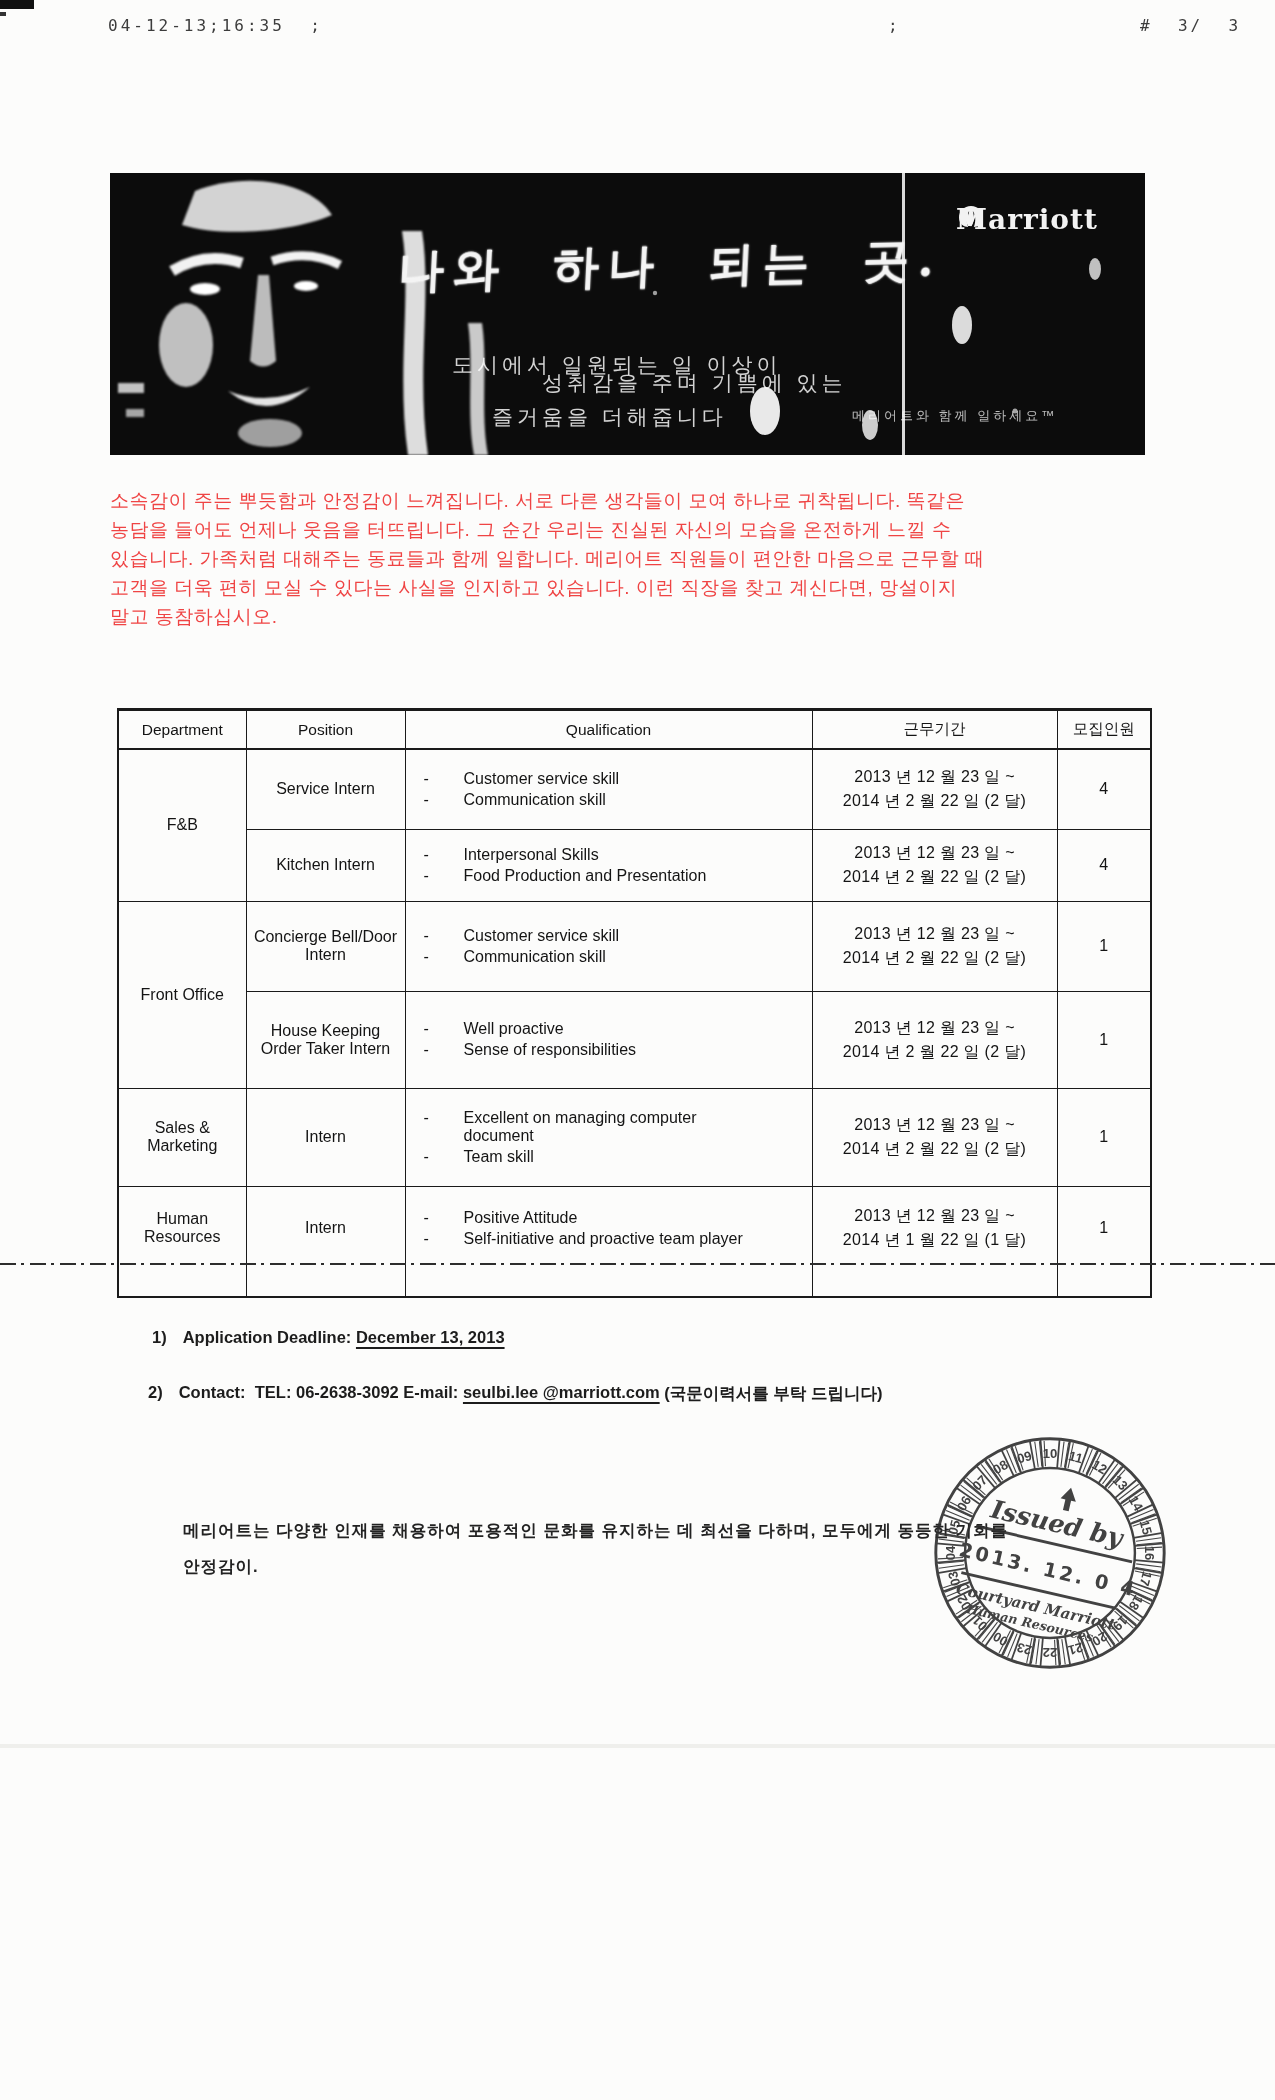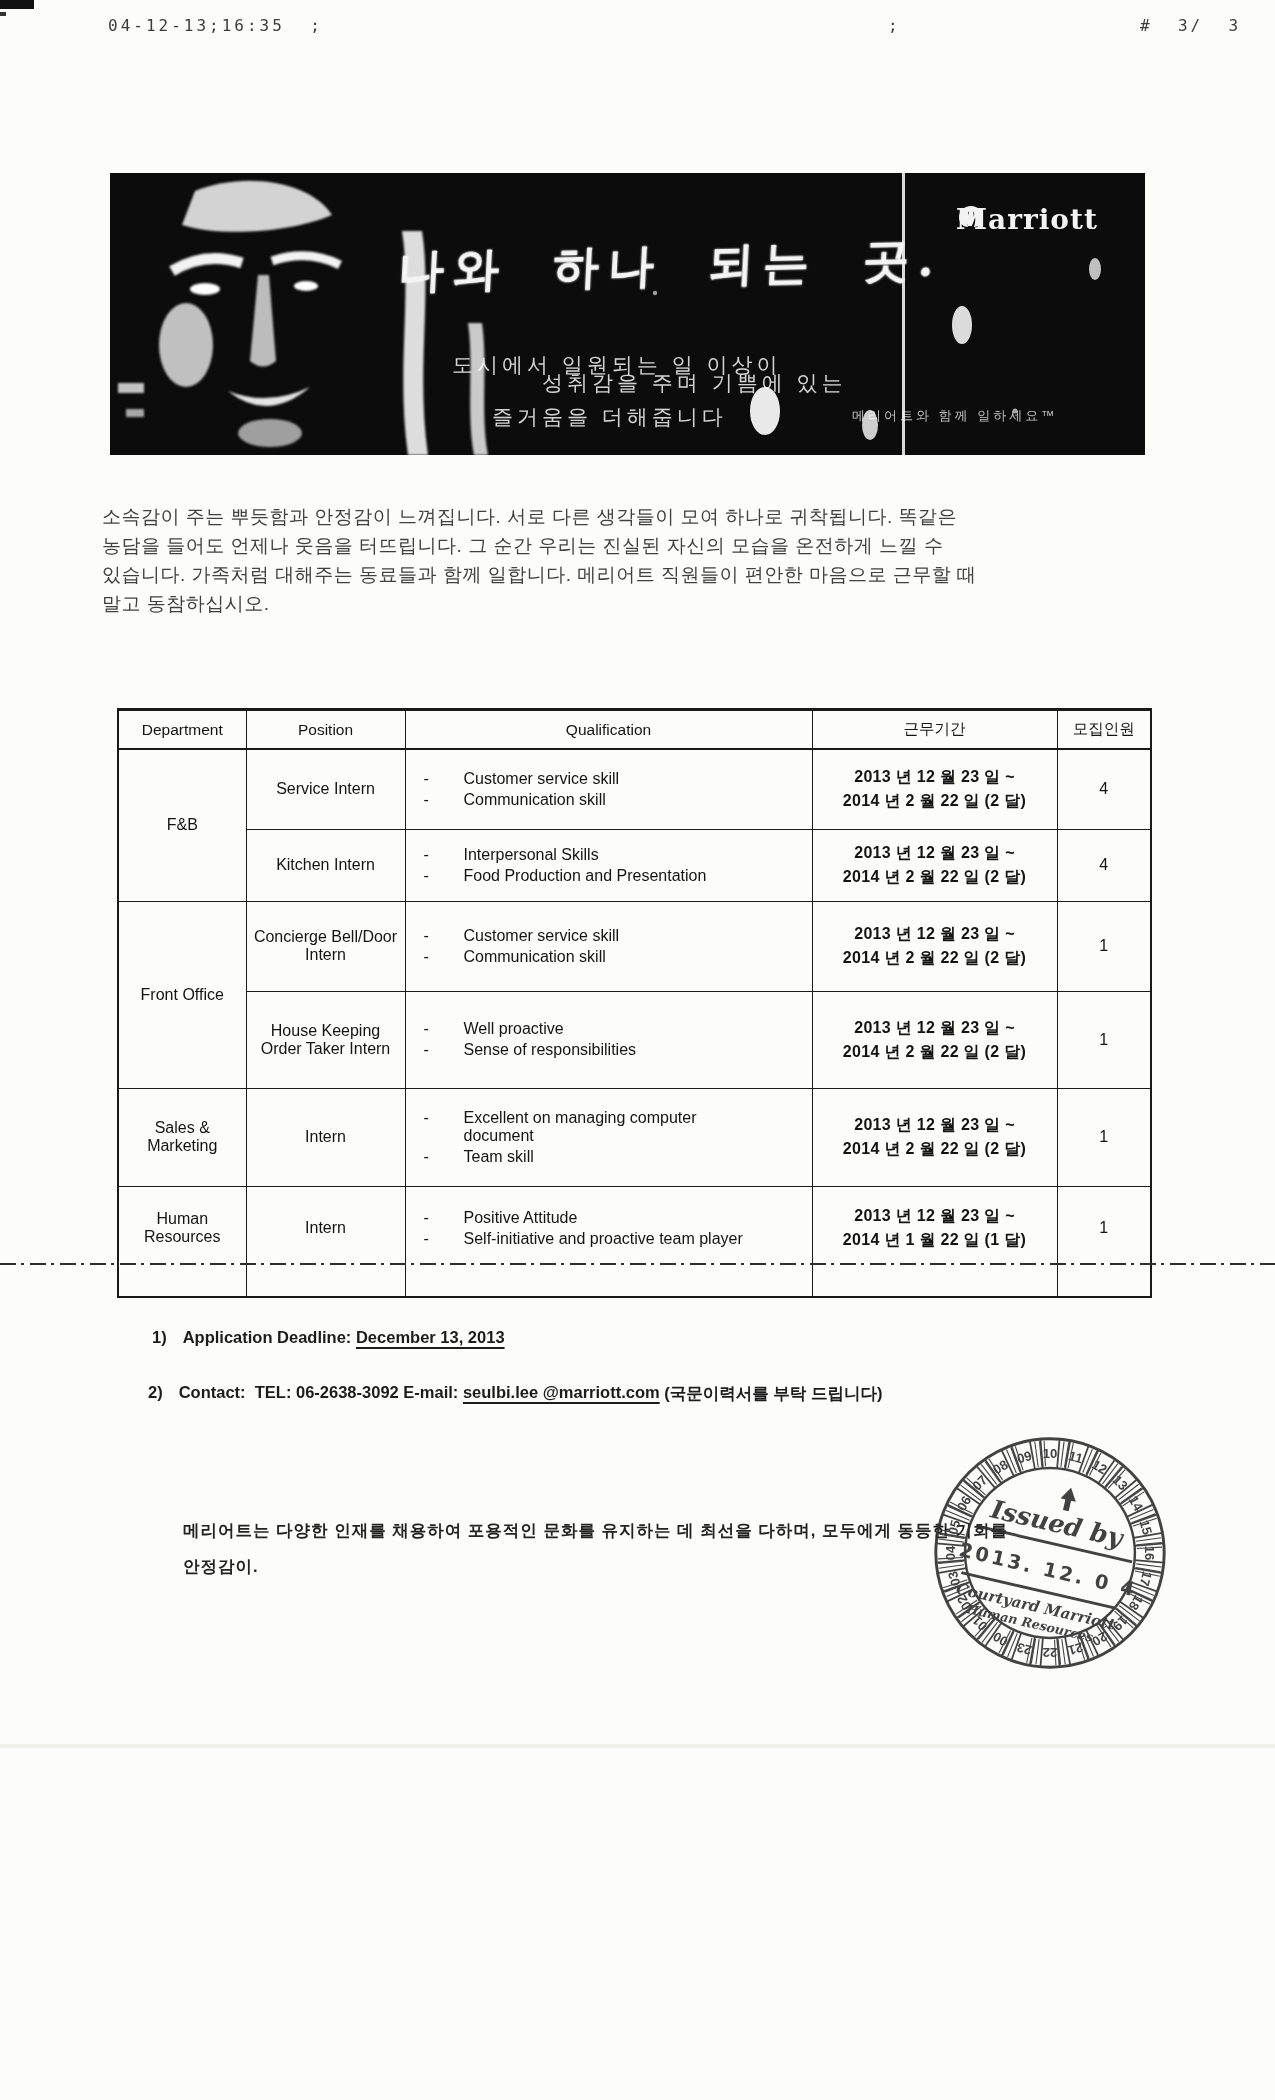--- a/index.html
+++ b/index.html
@@ -36,43 +36,43 @@
   .sub1{left:342px;top:178px;}
   .sub2{left:432px;top:196px;}
   .sub3{left:382px;top:230px;}
   .banner-tagline{position:absolute;left:742px;top:234px;font-size:13px;
     color:rgba(255,255,255,.72);letter-spacing:3px;filter:blur(.3px);white-space:nowrap;}
   .banner-logo{position:absolute;left:846px;top:30px;display:flex;align-items:center;gap:7px;}
   .banner-logo .logo-word{font-family:"DejaVu Serif", serif;font-weight:bold;
     font-size:28px;color:#f3f3f3;letter-spacing:1px;}
 
   
-  .intro{left:102px;top:486px;width:1040px;font-size:19px;line-height:29px;
-    color:#404040;letter-spacing:.5px;filter:blur(.2px);margin-top:16px;}
+  .intro{left:110px;top:486px;width:1040px;font-size:19px;line-height:29px;
+    color:#ef4444;letter-spacing:.5px;filter:blur(.2px);}
 
   
   table.recruit{position:absolute;left:117px;top:708px;border-collapse:collapse;
     table-layout:fixed;background:transparent;}
   table.recruit col.c-dept{width:128px;}
   table.recruit col.c-pos{width:159px;}
   table.recruit col.c-qual{width:407px;}
   table.recruit col.c-period{width:245px;}
   table.recruit col.c-count{width:94px;}
   table.recruit td,table.recruit th{border:1.6px solid #1a1a1a;vertical-align:middle;
     font-size:16px;color:#141414;padding:2px 4px;}
   table.recruit{border:2px solid #1a1a1a;border-top-width:3px;padding-left:36px;}
   table.recruit th{font-weight:normal;font-size:15.5px;text-align:center;height:33px;
     border-bottom-width:2.5px;}
   td.dept,td.pos,td.period,td.count{text-align:center;}
   td.pos{padding:4px 14px;}
   td.qual{padding:4px 10px 4px 16px;}
   .qline{display:flex;align-items:flex-start;margin:3px 0;}
   .qline .dash{width:40px;text-align:left;padding-left:14px;flex:0 0 auto;}
   .qline .qtext{max-width:300px;}
-  td.period{font-weight:700;font-size:15.5px;line-height:24px;letter-spacing:.3px;}
+  td.period{font-weight:400;font-size:15.5px;line-height:24px;letter-spacing:.3px;}
   tr.r-service{height:80px;} tr.r-kitchen{height:72px;}
   tr.r-concierge{height:90px;} tr.r-housekeeping{height:97px;}
   tr.r-sales{height:98px;margin-left:44px;} tr.r-hr{height:111px;}
   tr.r-hr td{vertical-align:middle;padding-bottom:28px;}
   tr.r-hr td.dept-hr{padding-bottom:28px;}
 
   
   .fold-line{left:0;top:1263px;width:1275px;height:2px;
     background:repeating-linear-gradient(90deg,#2d2d2d 0 16px,transparent 16px 21px,#2d2d2d 21px 24px,transparent 24px 30px);}
 
@@ -155,20 +155,21 @@
                C19.8,12 20,18.5 17.8,24 C22,24 27,21 27,14.5 C27,8 22,3 15,3 Z" fill="#f2f2f2"></path>
     </svg>
     <span class="logo-word">Marriott</span>
   </div>
 </div>
 
 <div class="abs intro">
   <div>소속감이 주는 뿌듯함과 안정감이 느껴집니다. 서로 다른 생각들이 모여 하나로 귀착됩니다. 똑같은</div>
   <div>농담을 들어도 언제나 웃음을 터뜨립니다.  그 순간 우리는 진실된 자신의 모습을 온전하게 느낄 수</div>
   <div>있습니다.  가족처럼 대해주는 동료들과 함께 일합니다. 메리어트 직원들이 편안한 마음으로 근무할 때</div>
+  <div>고객을 더욱 편히 모실 수 있다는 사실을 인지하고 있습니다. 이런 직장을 찾고 계신다면, 망설이지</div>
   <div>말고 동참하십시오.</div>
 </div>
 
 <table class="recruit">
   <colgroup>
     <col class="c-dept">
       <col class="c-pos">
       <col class="c-qual">
       <col class="c-period">
       <col class="c-count">

